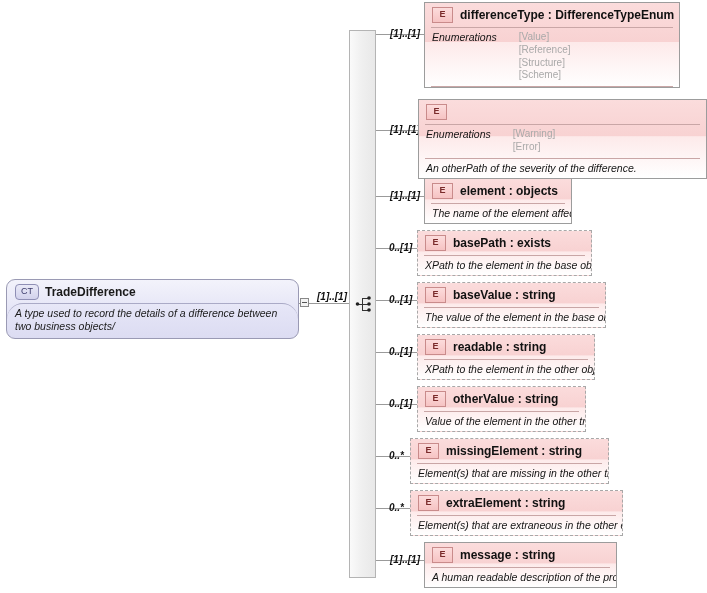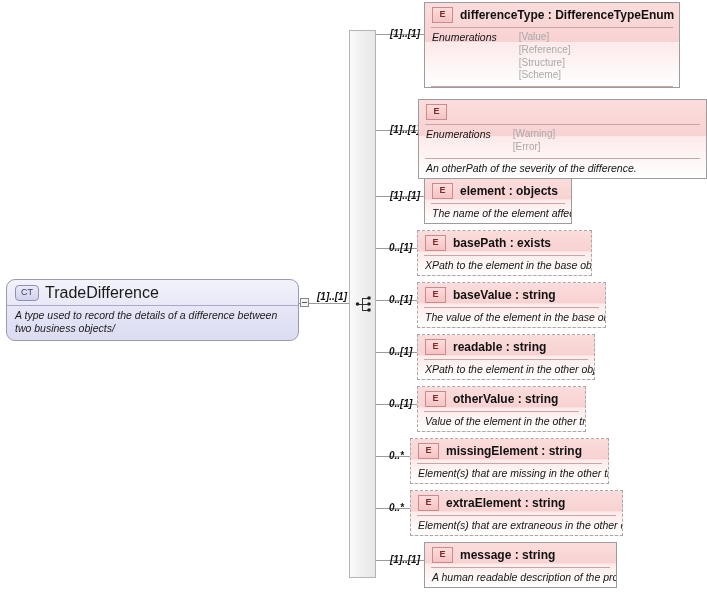--- a/index.html
+++ b/index.html
@@ -59,31 +59,32 @@
     text-align: center;
     font-size: 9px;
     font-weight: normal;
     letter-spacing: 0px;
     color: #3a3a6a;
     background: linear-gradient(to bottom,#e9e9f7,#d2d2ec);
     border: 1px solid #8f8fb5;
     border-radius: 4px;
   }
   .ct-title {
-    font-size: 16px;
-    font-weight: normal;
+    font-size: 12px;
+    font-weight: bold;
     color: #1a1a1a;
   }
   .ct-desc {
     border-top: 1px solid #aaaac6;
     padding: 3px 8px 5px 8px;
     font-style: italic;
     font-size: 10.5px;
     line-height: 1.22;
     color: #1a1a1a;
+    border-radius: 16px;
   }
 
   
   .toggle-box {
     position: absolute;
     left: 300px;
     top: 298px;
     width: 9px;
     height: 9px;
     box-sizing: border-box;

